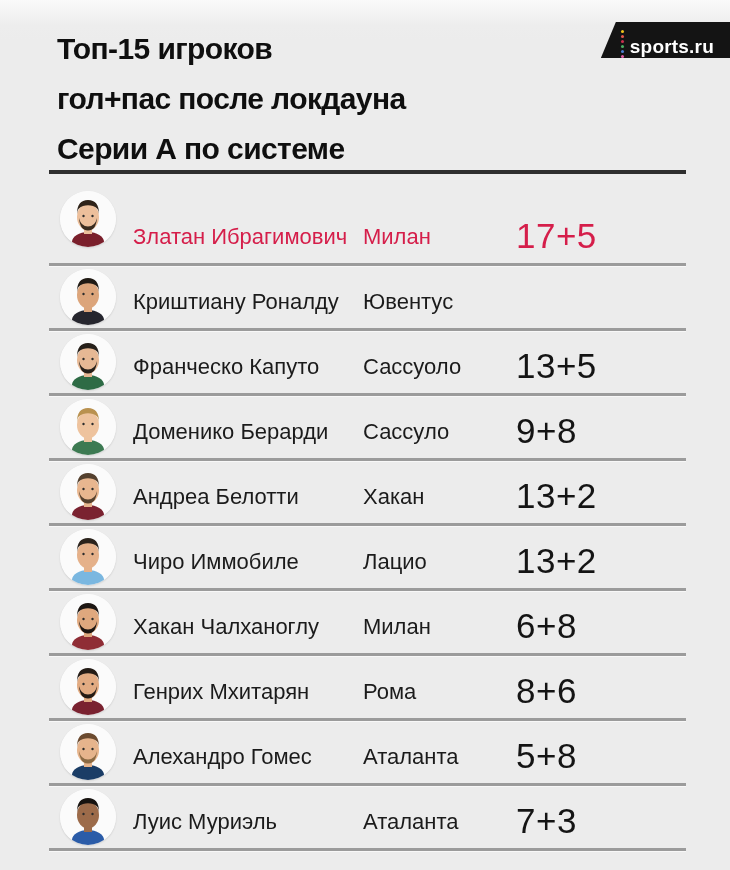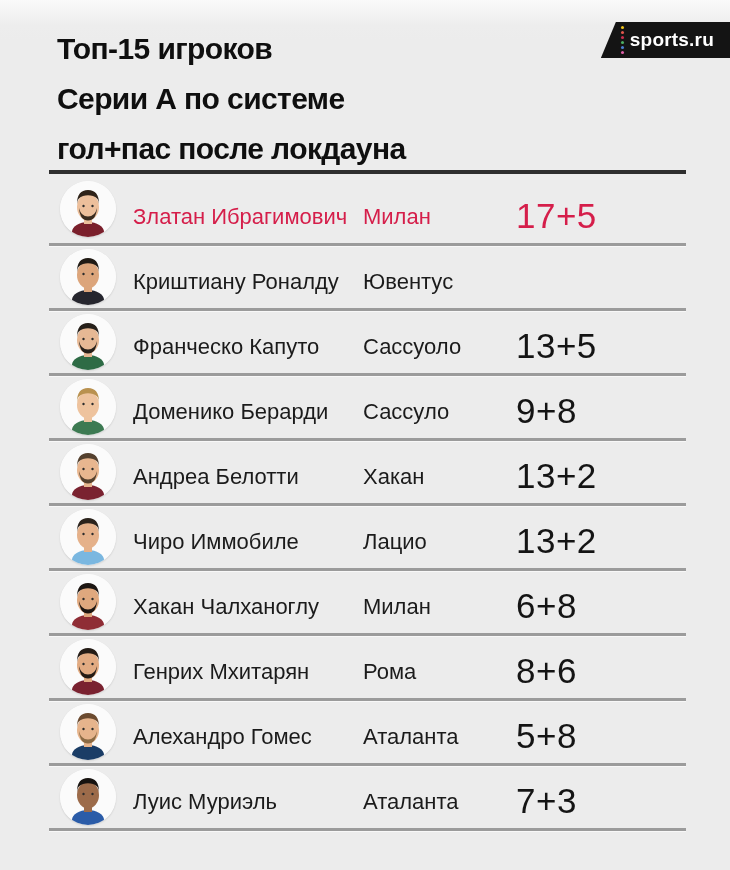--- a/index.html
+++ b/index.html
@@ -16,21 +16,21 @@
   
   .title {
     position: absolute; left: 57px; top: 24px;
     font-size: 30px; line-height: 50px; font-weight: 700;
     letter-spacing: -0.6px; color: #0f0f0f;
     white-space: nowrap;
   }
   .logo {
     position: absolute; right: 0; top: 22px; height: 36px;
     background: var(--logo-bg, #141414);
-    display: flex; align-items: center;
+    display: flex; align-items: flex-end;
     padding: 0 16px 0 20px;
     clip-path: polygon(15px 0, 100% 0, 100% 100%, 0 100%);
   }
   .logo-dots {
     display: flex; flex-direction: column; gap: 2px;
     margin-right: 6px;
   }
   .logo-dots i {
     width: 3px; height: 3px; border-radius: 50%;
     display: block;
@@ -43,21 +43,21 @@
   
   .table {
     position: absolute; left: 49px; top: 170px; width: 637px;
     border-top: 4px solid var(--table-top, #2f2f2f);
   }
   .row {
     position: relative; height: 65px;
     border-bottom: 3px solid var(--divider, #9b9b9b);
     box-shadow: 0 1px 0 rgba(255,255,255,0.65);
   }
-  .row:first-child { height: 72px; }
+  .row:first-child { height: 92px; }
   .avatar {
     position: absolute; left: 11px; top: 50%;
     width: 56px; height: 56px; margin-top: -28px;
     border-radius: 50%; overflow: hidden;
     background: #fbfbfb;
     box-shadow: 0 1px 2px rgba(0,0,0,0.12);
   }
   .avatar svg { display: block; width: 56px; height: 56px; }
   .cell-name, .cell-club {
     position: absolute; bottom: 13px;
@@ -74,22 +74,22 @@
   .row.highlighted .cell-club,
   .row.highlighted .cell-score { color: var(--accent, #d51e4a); }
 </style>
 </head>
 <body>
 
 <div id="stage" style="--bg: #ececec; --accent: #d51e4a; --text: #161616; --divider: #9b9b9b; --table-top: #2f2f2f; --logo-bg: #141414; --logo-text: #ffffff;">
 
   <div class="title">
     <div>Топ-15 игроков</div>
+    <div>гол+пас после локдауна</div>
     <div>Серии А по системе</div>
-    <div>гол+пас после локдауна</div>
   </div>
 
   <div class="logo">
     <span class="logo-dots" id="logo-dots">
         <i style="background: rgb(240, 196, 25);"></i>
         <i style="background: rgb(226, 87, 76);"></i>
         <i style="background: rgb(203, 46, 78);"></i>
         <i style="background: rgb(76, 175, 99);"></i>
         <i style="background: rgb(74, 127, 212);"></i>
         <i style="background: rgb(224, 96, 168);"></i>

